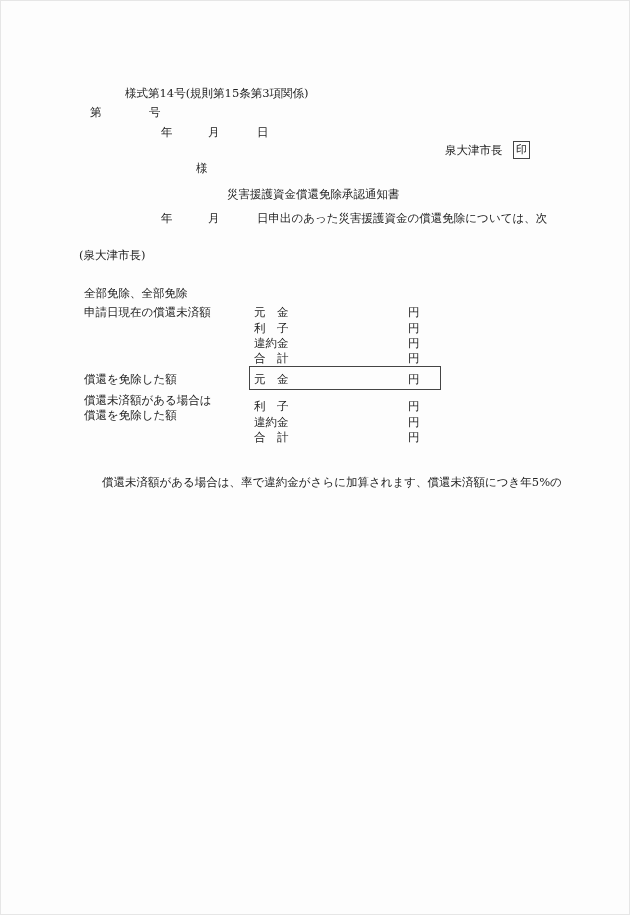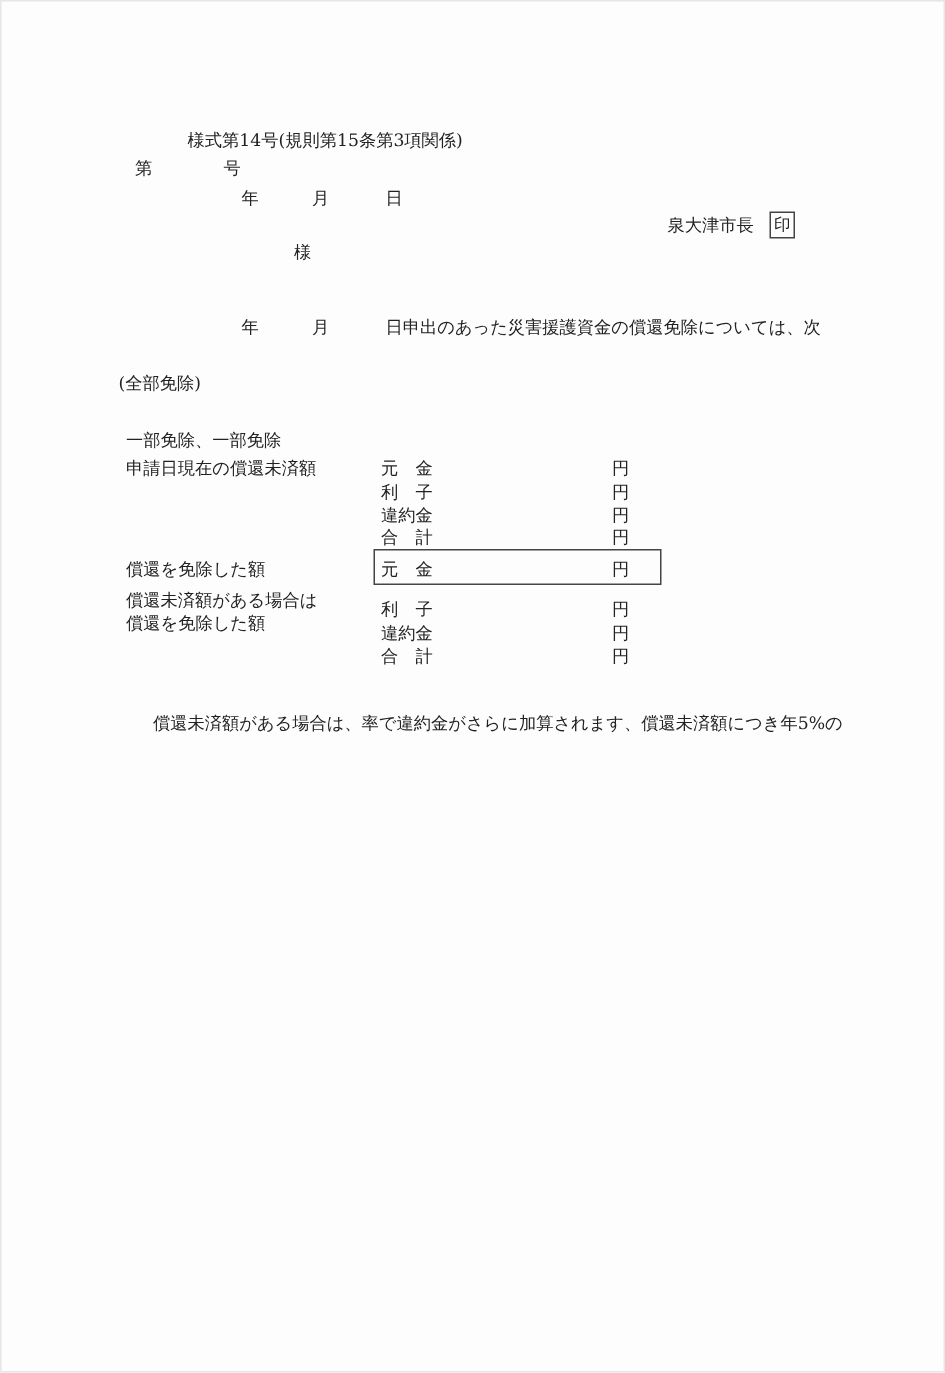--- a/index.html
+++ b/index.html
@@ -38,27 +38,28 @@
 
   <div class="t" style="left:160px;top:124px;">年</div>
   <div class="t" style="left:207px;top:124px;">月</div>
   <div class="t" style="left:256px;top:124px;">日</div>
 
   <div class="t" style="left:444px;top:142px;">泉大津市長</div>
   <div class="seal">印</div>
 
   <div class="t" style="left:195px;top:160px;">様</div>
 
+  <div class="t" style="left:226px;top:186px;">災害援護資金償還免除承認通知書</div>
 
   <div class="t" style="left:160px;top:210px;">年</div>
   <div class="t" style="left:207px;top:210px;">月</div>
   <div class="t" style="left:256px;top:210px;">日申出のあった災害援護資金の償還免除については、次</div>
-  <div class="t" style="left:78px;top:247px;">(全部免除)</div>
+  <div class="t" style="left:78px;top:247px;">(泉大津市長)</div>
 
-  <div class="t" style="left:83px;top:285px;">一部免除、一部免除</div>
+  <div class="t" style="left:83px;top:285px;">全部免除、全部免除</div>
 
   <div class="t" style="left:83px;top:304px;">申請日現在の償還未済額</div>
   <div class="t" style="left:253px;top:304px;">元　金</div>
   <div class="t" style="left:407px;top:304px;">円</div>
   <div class="t" style="left:253px;top:320px;">利　子</div>
   <div class="t" style="left:407px;top:320px;">円</div>
   <div class="t" style="left:253px;top:335px;">違約金</div>
   <div class="t" style="left:407px;top:335px;">円</div>
   <div class="t" style="left:253px;top:350px;">合　計</div>
   <div class="t" style="left:407px;top:350px;">円</div>

